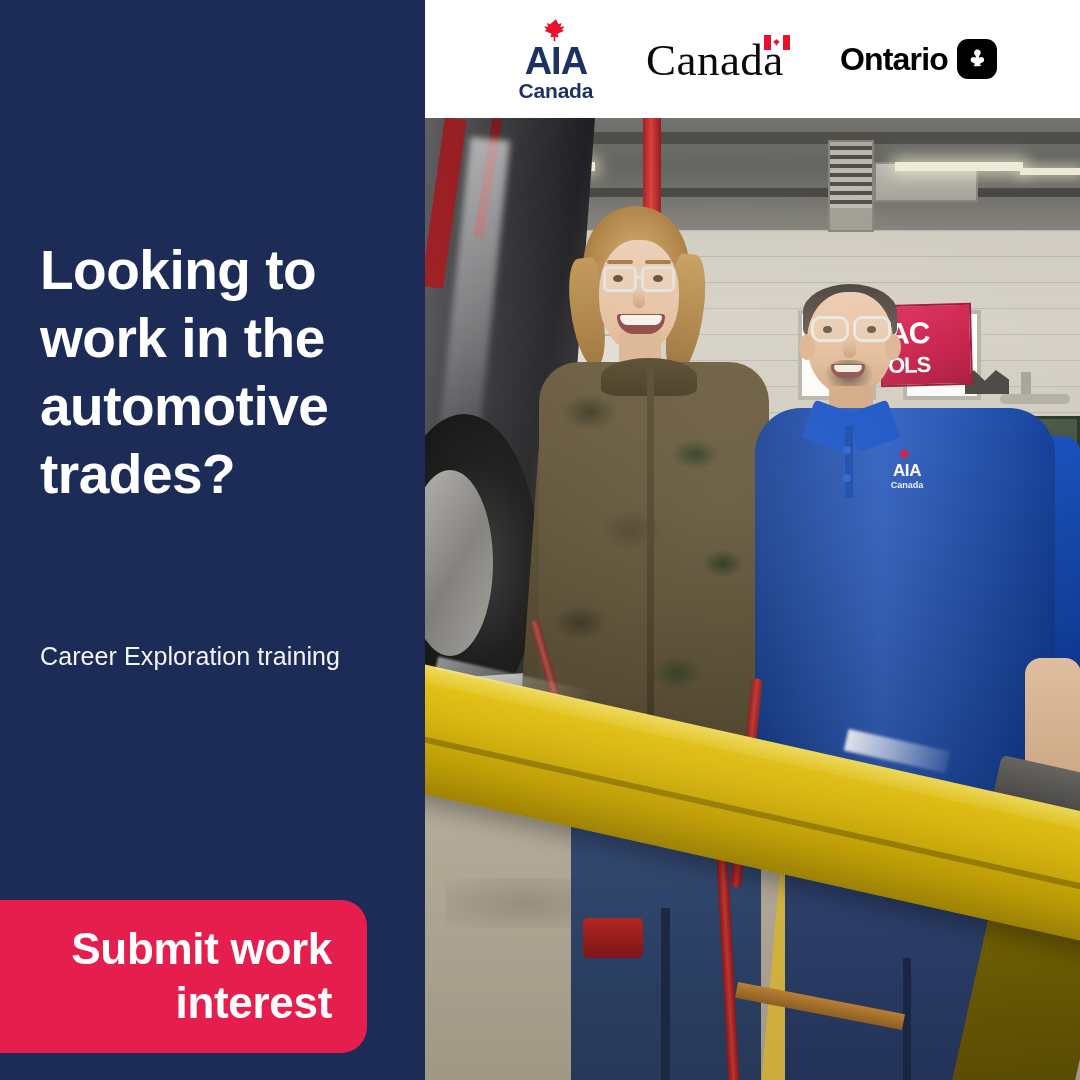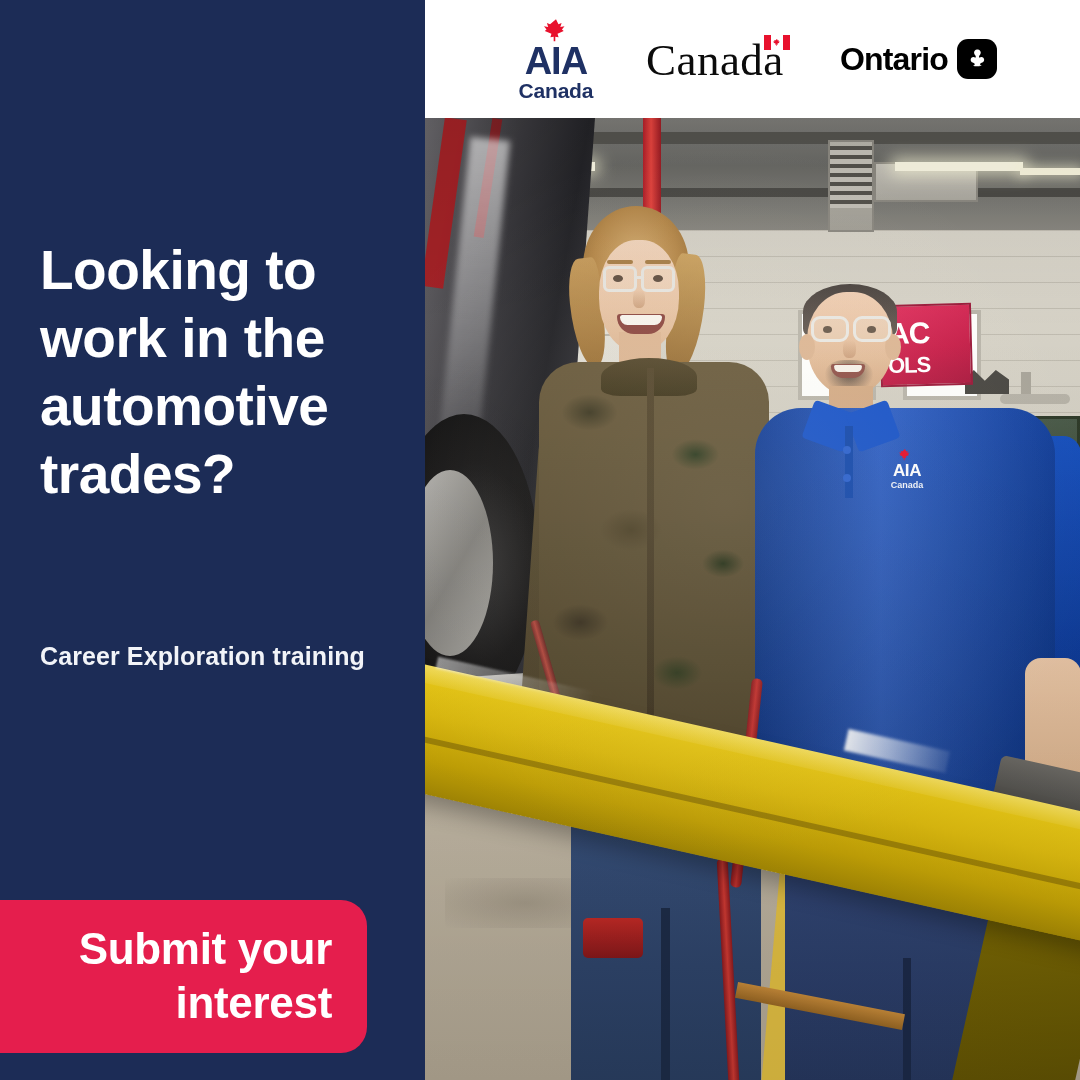--- a/index.html
+++ b/index.html
@@ -32,21 +32,21 @@
     line-height:68px;
     font-weight:bold;
     letter-spacing:-0.5px;
   }
   .subtitle {
     position:absolute; left:40px; top:640px;
     width:370px;
     color:#f2f4f8;
     font-size:25px;
     line-height:32px;
-    font-weight:700;
+    font-weight:400;
     letter-spacing:0.1px;
   }
   .cta-button {
     position:absolute; left:0; top:900px;
     width:367px; height:153px;
     background:#e51e4d;
     border-radius:0 26px 26px 0;
     color:#ffffff;
     font-size:44px;
     line-height:54px;
@@ -792,16 +792,16 @@
           </svg>
         </div>
       </div>
 
     </div>
   </div>
 
   <div class="left-panel">
     <div class="headline">Looking to work in the automotive trades?</div>
     <div class="subtitle">Career Exploration training</div>
-    <div class="cta-button">Submit your interest</div>
+    <div class="cta-button">Submit work interest</div>
   </div>
 
 </div>
 
 </body></html>

